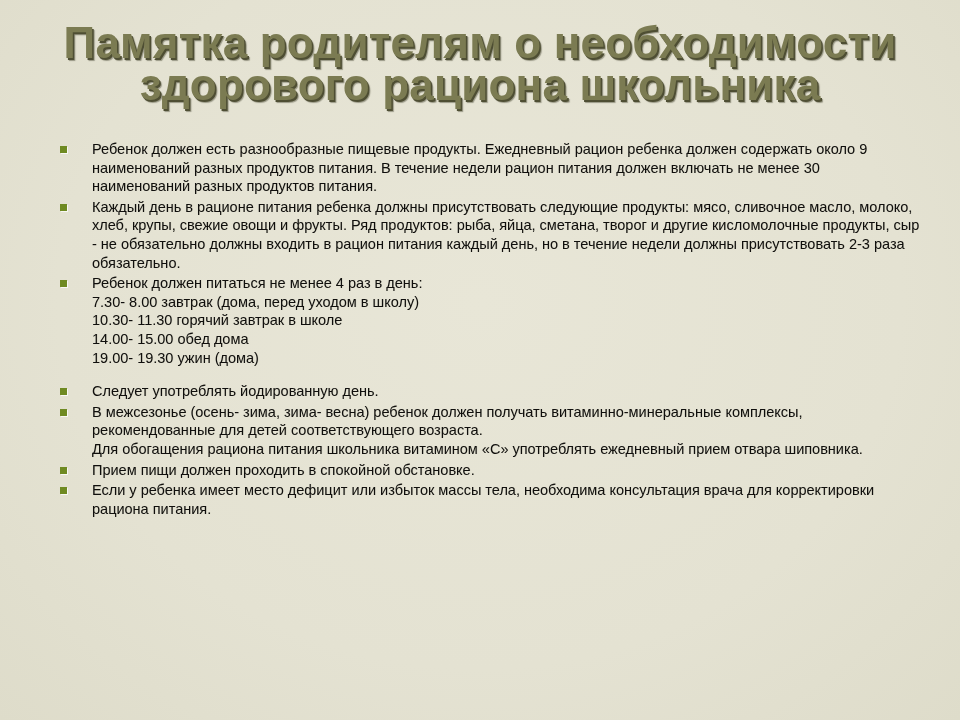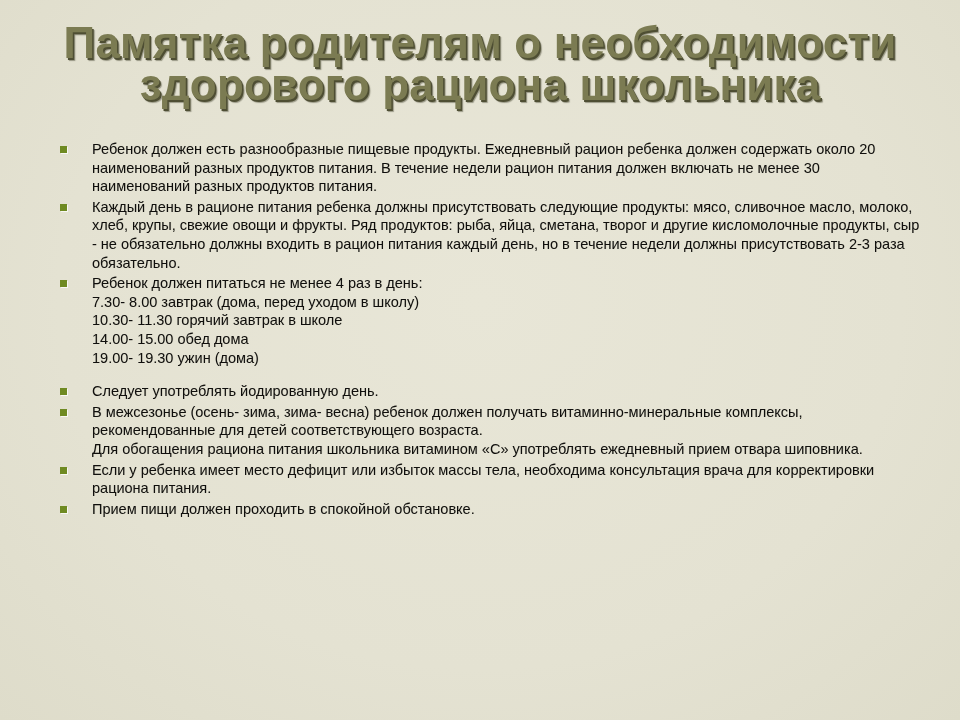--- a/index.html
+++ b/index.html
@@ -83,21 +83,21 @@
 
   <div class="title-block">
     <span class="title-line">Памятка родителям о необходимости</span>
     <span class="title-line">здорового рациона школьника</span>
   </div>
 
   <div class="body-block">
 
     <div class="bullet-item">
       <span class="bullet-marker"></span>
-      <span class="bullet-text">Ребенок должен есть разнообразные пищевые продукты. Ежедневный рацион ребенка должен содержать около 20 наименований разных продуктов питания. В течение недели рацион питания должен включать не менее 30 наименований разных продуктов питания.</span>
+      <span class="bullet-text">Ребенок должен есть разнообразные пищевые продукты. Ежедневный рацион ребенка должен содержать около 9 наименований разных продуктов питания. В течение недели рацион питания должен включать не менее 30 наименований разных продуктов питания.</span>
     </div>
 
     <div class="bullet-item">
       <span class="bullet-marker"></span>
       <span class="bullet-text">Каждый  день в рационе питания ребенка должны присутствовать следующие продукты: мясо, сливочное масло, молоко, хлеб, крупы, свежие овощи и фрукты. Ряд продуктов: рыба, яйца, сметана, творог и другие кисломолочные продукты, сыр - не обязательно должны входить в рацион питания каждый день, но в течение недели должны присутствовать 2-3 раза обязательно.</span>
     </div>
 
     <div class="bullet-item gap-sm">
       <span class="bullet-marker"></span>
       <span class="bullet-text">Ребенок должен питаться не менее 4 раз в день:
@@ -113,23 +113,23 @@
     </div>
 
     <div class="bullet-item">
       <span class="bullet-marker"></span>
       <span class="bullet-text"> В межсезонье (осень- зима, зима- весна) ребенок должен получать витаминно-минеральные комплексы, рекомендованные для детей соответствующего возраста.
 Для обогащения рациона питания школьника витамином «С» употреблять ежедневный прием отвара шиповника.</span>
     </div>
 
     <div class="bullet-item">
       <span class="bullet-marker"></span>
-      <span class="bullet-text"> Если у  ребенка имеет место дефицит или избыток массы тела, необходима консультация врача для корректировки рациона питания.</span>
+      <span class="bullet-text"> Прием пищи должен проходить в спокойной обстановке.</span>
     </div>
 
     <div class="bullet-item">
       <span class="bullet-marker"></span>
-      <span class="bullet-text"> Прием пищи должен проходить в спокойной обстановке.</span>
+      <span class="bullet-text"> Если у  ребенка имеет место дефицит или избыток массы тела, необходима консультация врача для корректировки рациона питания.</span>
     </div>
 
 
   </div>
 </div>
 
 </body></html>

